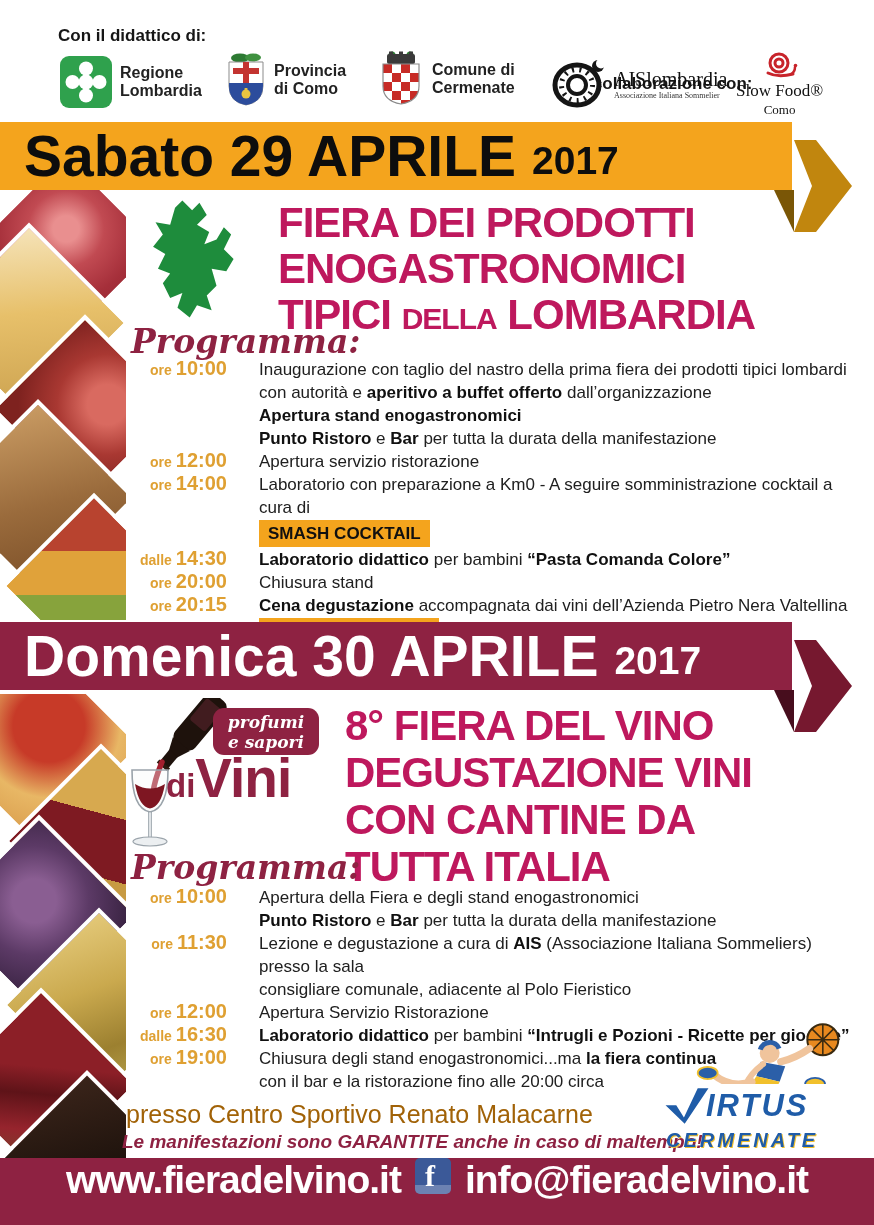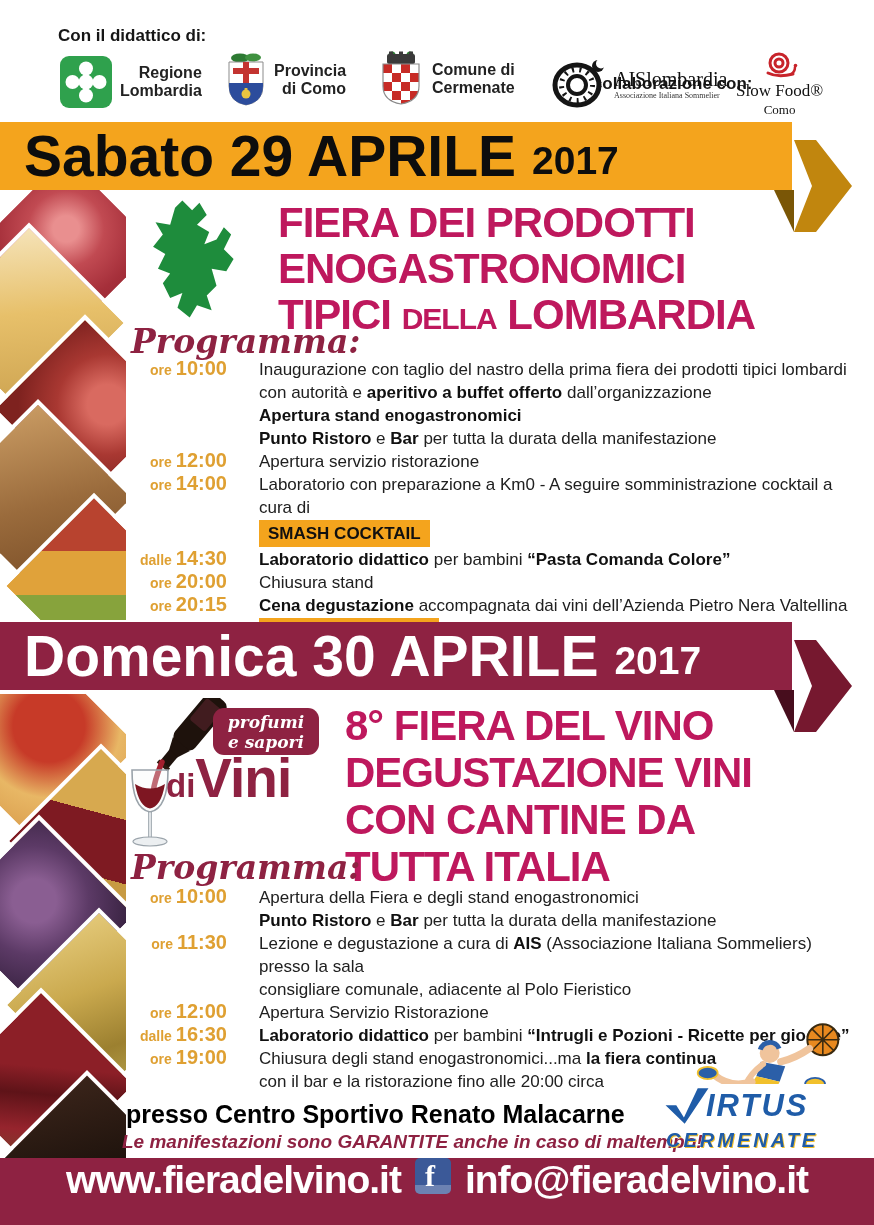--- a/index.html
+++ b/index.html
@@ -4,21 +4,21 @@
 <style>
   html,body{margin:0;padding:0;}
   body{width:874px;height:1225px;position:relative;background:#fff;overflow:hidden;
        font-family:"Liberation Sans","DejaVu Sans",sans-serif;color:#1a1a1a;}
   .abs{position:absolute;}
   
   .hdr-label{position:absolute;font-size:17px;font-weight:600;color:#161616;}
   #patron-label{left:58px;top:26px;}
   #collab-label{left:573px;top:26px;margin-top:48px;}
   .logo{position:absolute;display:flex;align-items:center;gap:8px;}
-  .logo .lg-txt{font-size:16px;line-height:18px;font-weight:600;color:#222;text-align:right;}
+  .logo .lg-txt{font-size:16px;line-height:18px;font-weight:600;color:#222;}
   #logo-regione{left:60px;top:56px;}
   #logo-provincia{left:226px;top:52px;}
   #logo-comune{left:378px;top:50px;}
   #logo-ais{left:552px;top:58px;}
   #logo-slowfood{left:736px;top:50px;flex-direction:column;gap:1px;}
   #logo-ais .ais-name{font-family:"Liberation Serif","DejaVu Serif",serif;font-size:20px;color:#111;}
   #logo-ais .ais-sub{font-family:"Liberation Serif","DejaVu Serif",serif;font-size:8px;color:#333;}
   #logo-slowfood .sf-name{font-family:"Liberation Serif","DejaVu Serif",serif;font-size:17px;color:#111;text-align:center;}
   #logo-slowfood .sf-sub{font-family:"Liberation Serif","DejaVu Serif",serif;font-size:13px;color:#111;text-align:center;}
   
@@ -55,21 +55,21 @@
   .hl{background:#F4A41D;font-weight:700;color:#101010;display:inline-block;padding:2px 9px;margin:1px 0;}
   
   #divini{position:absolute;left:126px;top:698px;width:215px;height:155px;}
   #divini .badge{position:absolute;left:87px;top:10px;width:106px;height:47px;background:#8E2242;border-radius:11px;
       color:#fff;font-family:"DejaVu Serif","Liberation Serif",serif;font-style:italic;font-weight:700;
       font-size:17px;line-height:20px;text-align:center;padding-top:4px;box-sizing:border-box;}
   #divini .dv-text{position:absolute;left:40px;top:48px;color:#8E2242;white-space:nowrap;}
   #divini .dv-di{font-size:33px;font-weight:700;}
   #divini .dv-vini{font-size:55px;font-weight:800;letter-spacing:-1px;}
   
-  #venue{position:absolute;left:126px;top:1100px;font-size:25px;font-weight:700;color:#000000;}
+  #venue{position:absolute;left:126px;top:1100px;font-size:25px;font-weight:400;color:#a16207;}
   #guarantee{position:absolute;left:122px;top:1131px;font-size:19px;font-style:italic;color:#8E2242;font-weight:600;}
   #guarantee .b{color:#8E2242;}
   #virtus{position:absolute;left:658px;top:1026px;width:205px;height:130px;}
   #virtus .v-row{position:absolute;left:6px;top:58px;display:flex;align-items:flex-end;}
   #virtus .v-rest{font-size:31px;font-weight:800;font-style:italic;color:#1F5CA8;letter-spacing:2px;margin-left:-4px;line-height:44px;}
   #virtus .v-city{position:absolute;left:8px;top:103px;font-size:20px;font-weight:800;font-style:italic;color:#1F5CA8;letter-spacing:3px;text-shadow:1px 1px 0 #f1c02c;}
   
   #footer{position:absolute;left:0;top:1158px;width:874px;height:67px;background:#8E2242;
       display:flex;align-items:flex-start;justify-content:center;gap:14px;}
   #footer .f-txt{color:#fff;font-size:39px;font-weight:800;letter-spacing:-1px;white-space:nowrap;}

